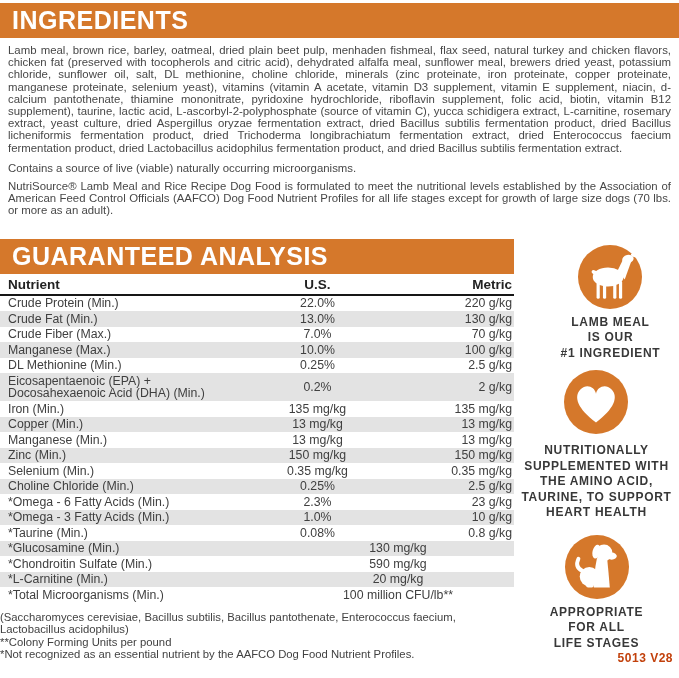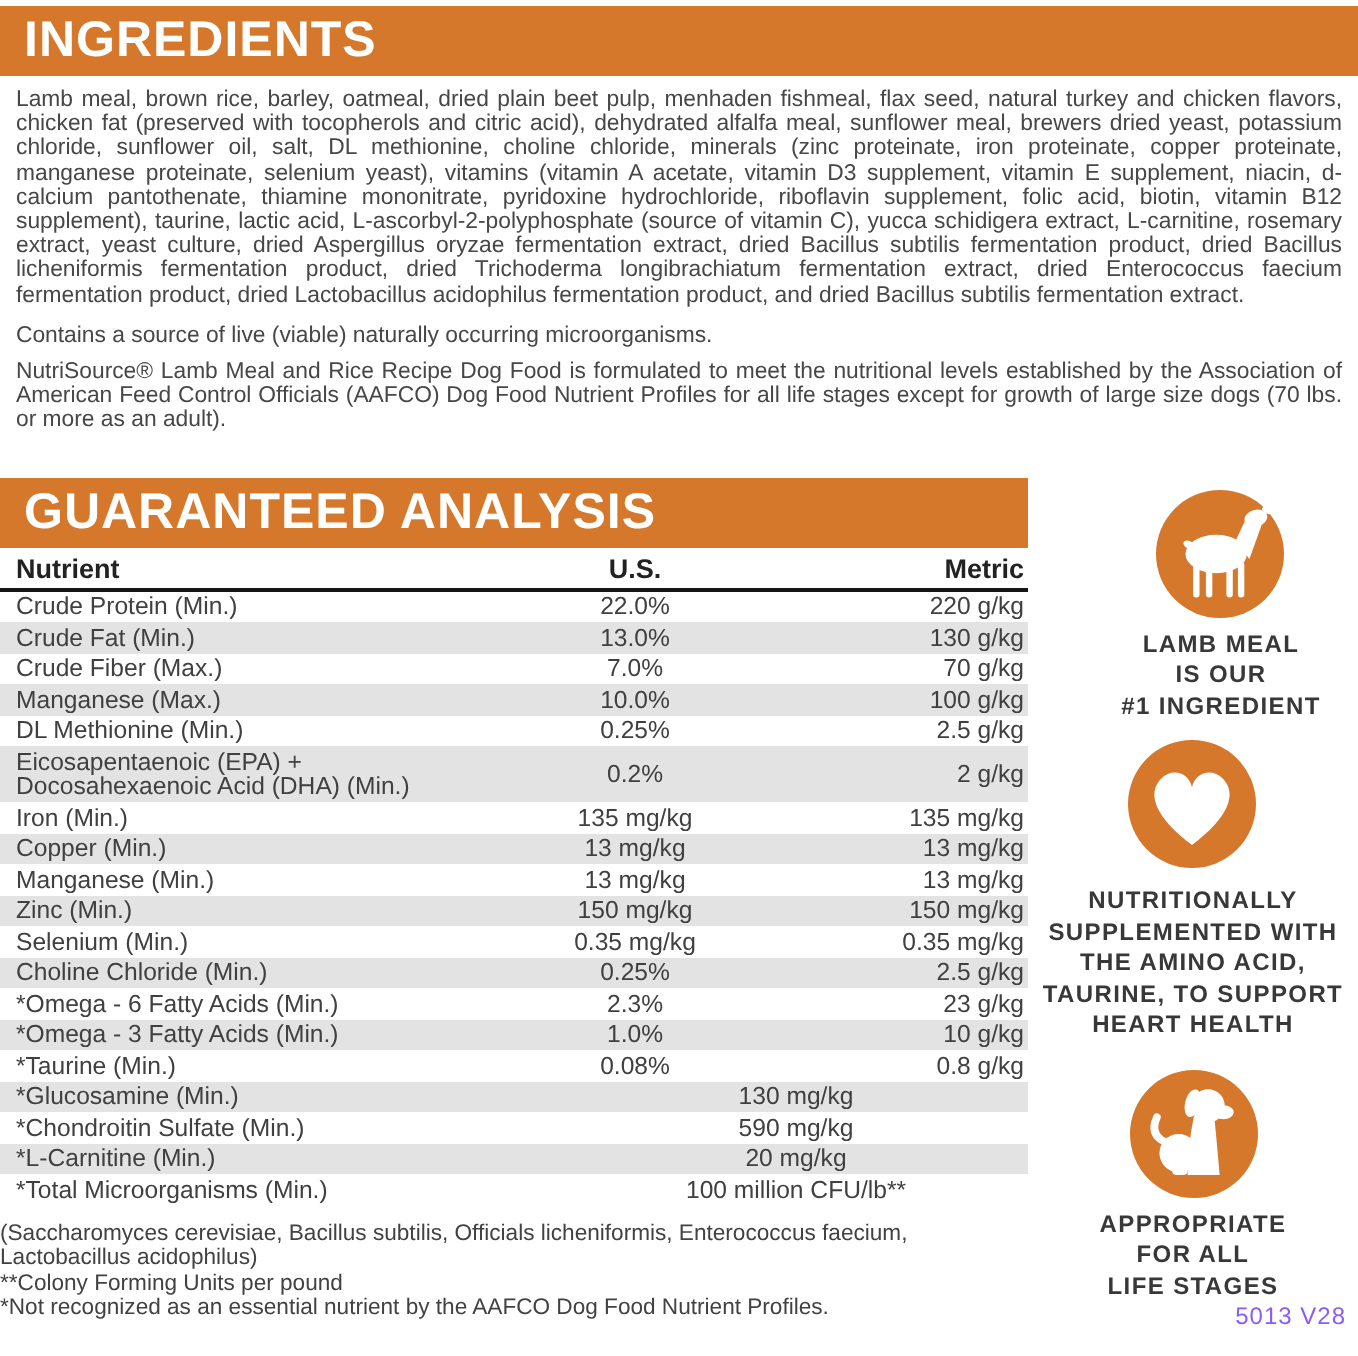--- a/index.html
+++ b/index.html
@@ -43,21 +43,21 @@
   .badge .caption {
     margin-top: 6px; text-align: center; font-weight: bold;
     font-size: 12px; line-height: 15.5px; letter-spacing: 0.7px; color: #383838;
   }
   .badge1 { margin-top: 6px; margin-left: 28px; }
   .badge2 { margin-top: 14px; }
   .badge3 { margin-top: 9px; }
   .badge3 .caption { margin-top: 9px; }
   .code {
     margin-top: auto; align-self: flex-end; padding-right: 6px;
-    color: #8b5cf6; font-size: 12px; font-weight: normal; letter-spacing: 0.5px; padding-left: 40px;
+    color: #c2410c; font-size: 12px; font-weight: bold; letter-spacing: 0.5px; padding-left: 40px;
   }
 </style>
 </head>
 <body>
 
 <div>
 
   <div class="bar full">
     <span>INGREDIENTS</span>
   </div>
@@ -176,21 +176,21 @@
               <td class="combined" colspan="2">20 mg/kg</td>
             </tr>
           <tr>
               <td>*Total Microorganisms (Min.)</td>
               <td class="combined" colspan="2">100 million CFU/lb**</td>
             </tr>
         </tbody>
       </table>
 
       <div class="footnotes">
-        <div class="prewrap">(Saccharomyces cerevisiae, Bacillus subtilis, Officials licheniformis, Enterococcus faecium,
+        <div class="prewrap">(Saccharomyces cerevisiae, Bacillus subtilis, Bacillus pantothenate, Enterococcus faecium,
 Lactobacillus acidophilus)</div>
         <div>**Colony Forming Units per pound</div>
         <div>*Not recognized as an essential nutrient by the AAFCO Dog Food Nutrient Profiles.</div>
       </div>
     </div>
 
     <div class="col-right">
 
       <div class="badge badge1">
         <svg class="circle" viewBox="0 0 100 100">

